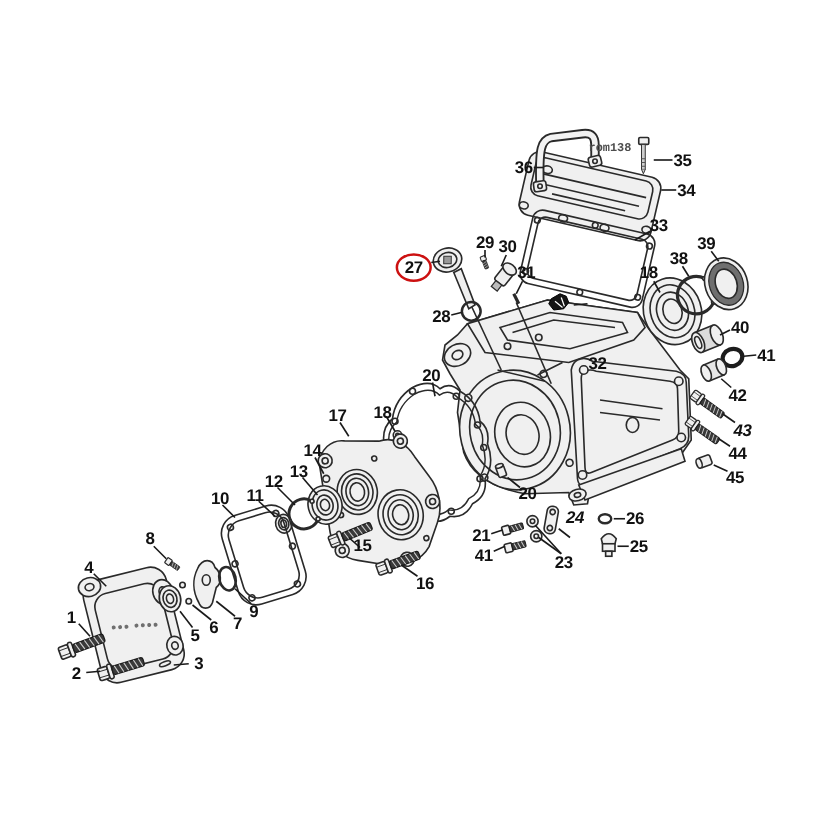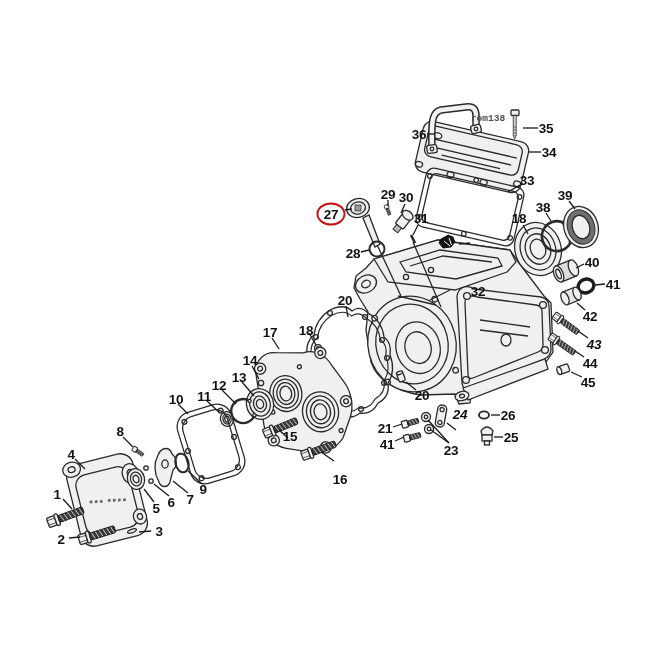--- a/index.html
+++ b/index.html
@@ -402,21 +402,21 @@
       <div class="part-label" style="left: 171px; top: 502px;">6</div>
       <div class="part-label" style="left: 190px; top: 499px;">7</div>
       <div class="part-label" style="left: 120px; top: 431px;">8</div>
       <div class="part-label" style="left: 203px; top: 489px;">9</div>
       <div class="part-label" style="left: 176px; top: 399px;">10</div>
       <div class="part-label" style="left: 204px; top: 396px;">11</div>
       <div class="part-label" style="left: 219px; top: 385px;">12</div>
       <div class="part-label" style="left: 239px; top: 377px;">13</div>
       <div class="part-label" style="left: 250px; top: 360px;">14</div>
       <div class="part-label" style="left: 290px; top: 436px;">15</div>
-      <div class="part-label" style="left: 340px; top: 467px; margin-top: 12px;">16</div>
+      <div class="part-label" style="left: 340px; top: 467px;">16</div>
       <div class="part-label" style="left: 270px; top: 332px;">17</div>
       <div class="part-label" style="left: 306px; top: 330px;">18</div>
       <div class="part-label" style="left: 345px; top: 300px;">20</div>
       <div class="part-label" style="left: 422px; top: 395px;">20</div>
       <div class="part-label" style="left: 385px; top: 428px;">21</div>
       <div class="part-label" style="left: 387px; top: 444px;">41</div>
       <div class="part-label" style="left: 451px; top: 450px;">23</div>
       <div class="part-label" style="left: 460px; top: 414px; font-style: italic;">24</div>
       <div class="part-label" style="left: 511px; top: 437px;">25</div>
       <div class="part-label" style="left: 508px; top: 415px;">26</div>

